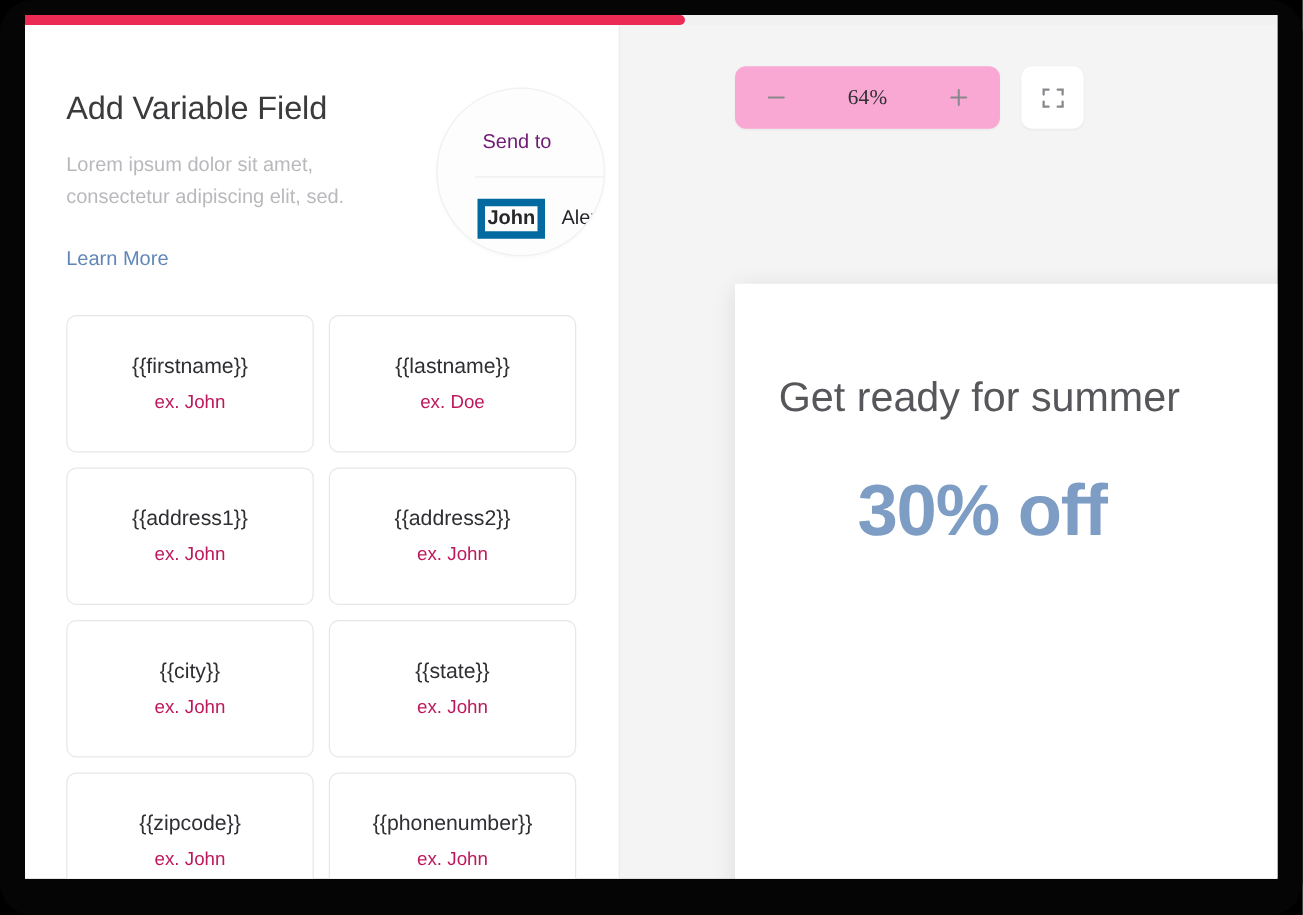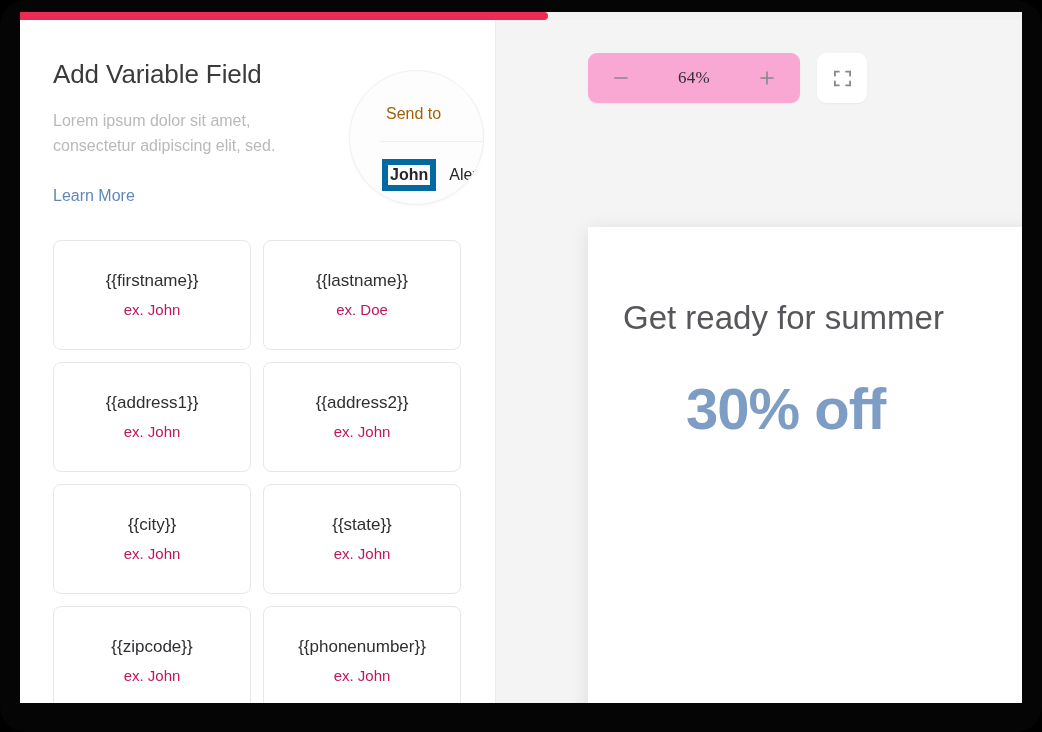--- a/index.html
+++ b/index.html
@@ -69,21 +69,21 @@
     position: relative;
     width: 476px;
     flex: 0 0 476px;
     background: #ffffff;
     border-right: 1px solid #ececee;
     overflow: hidden;
   }
 
   .sidebar-header {
     position: relative;
-    padding: 38px 34px 0 33px;
+    padding: 50px 34px 0 33px;
   }
 
   .panel-title {
     font-size: 26px;
     line-height: 32px;
     font-weight: 500;
     color: #3b3b3d;
     letter-spacing: -0.1px;
   }
 
@@ -118,21 +118,21 @@
     border: 1px solid #f0f0f1;
     box-shadow: 0 1px 3px rgba(0,0,0,0.035);
     overflow: hidden;
   }
   .send-to-label {
     position: absolute;
     left: 36px;
     top: 33px;
     font-size: 16px;
     line-height: 20px;
-    color: #a16207;
+    color: #701a75;
     white-space: nowrap;
   }
   .send-to-divider {
     position: absolute;
     left: 30px;
     top: 70px;
     width: 120px;
     height: 1px;
     background: #eeeeef;
   }

